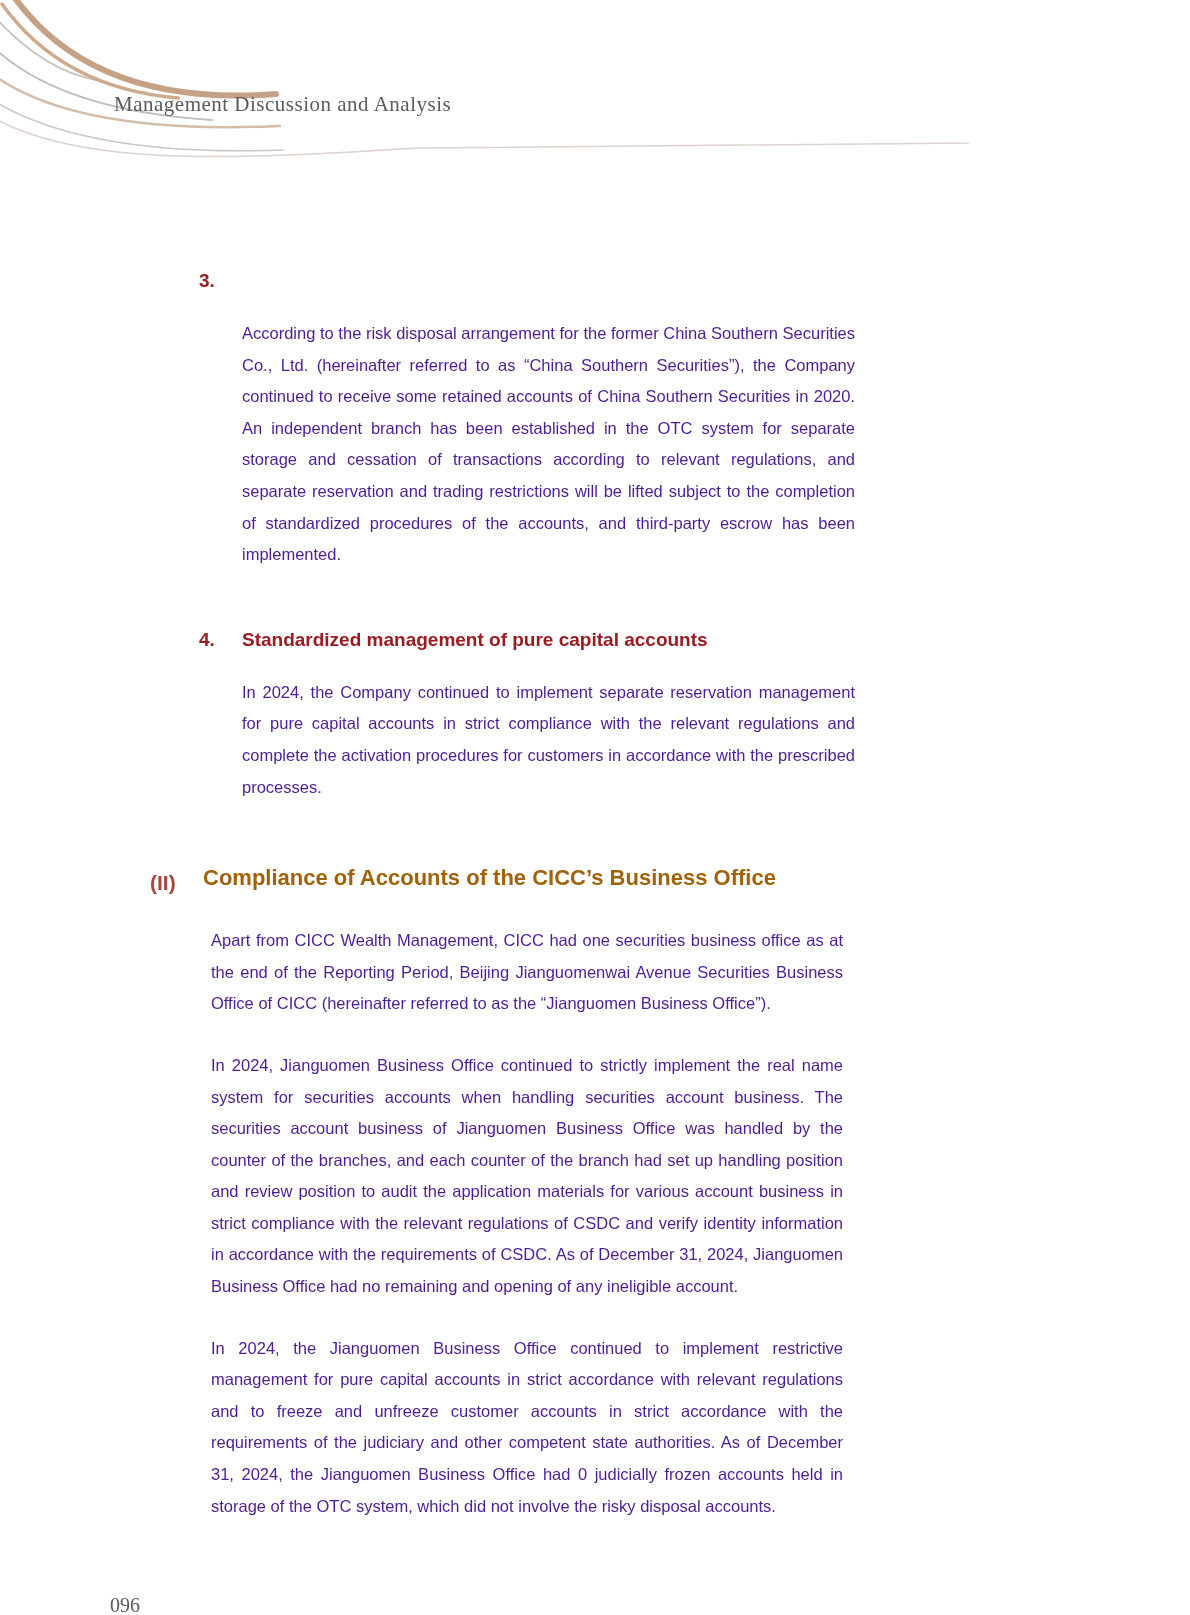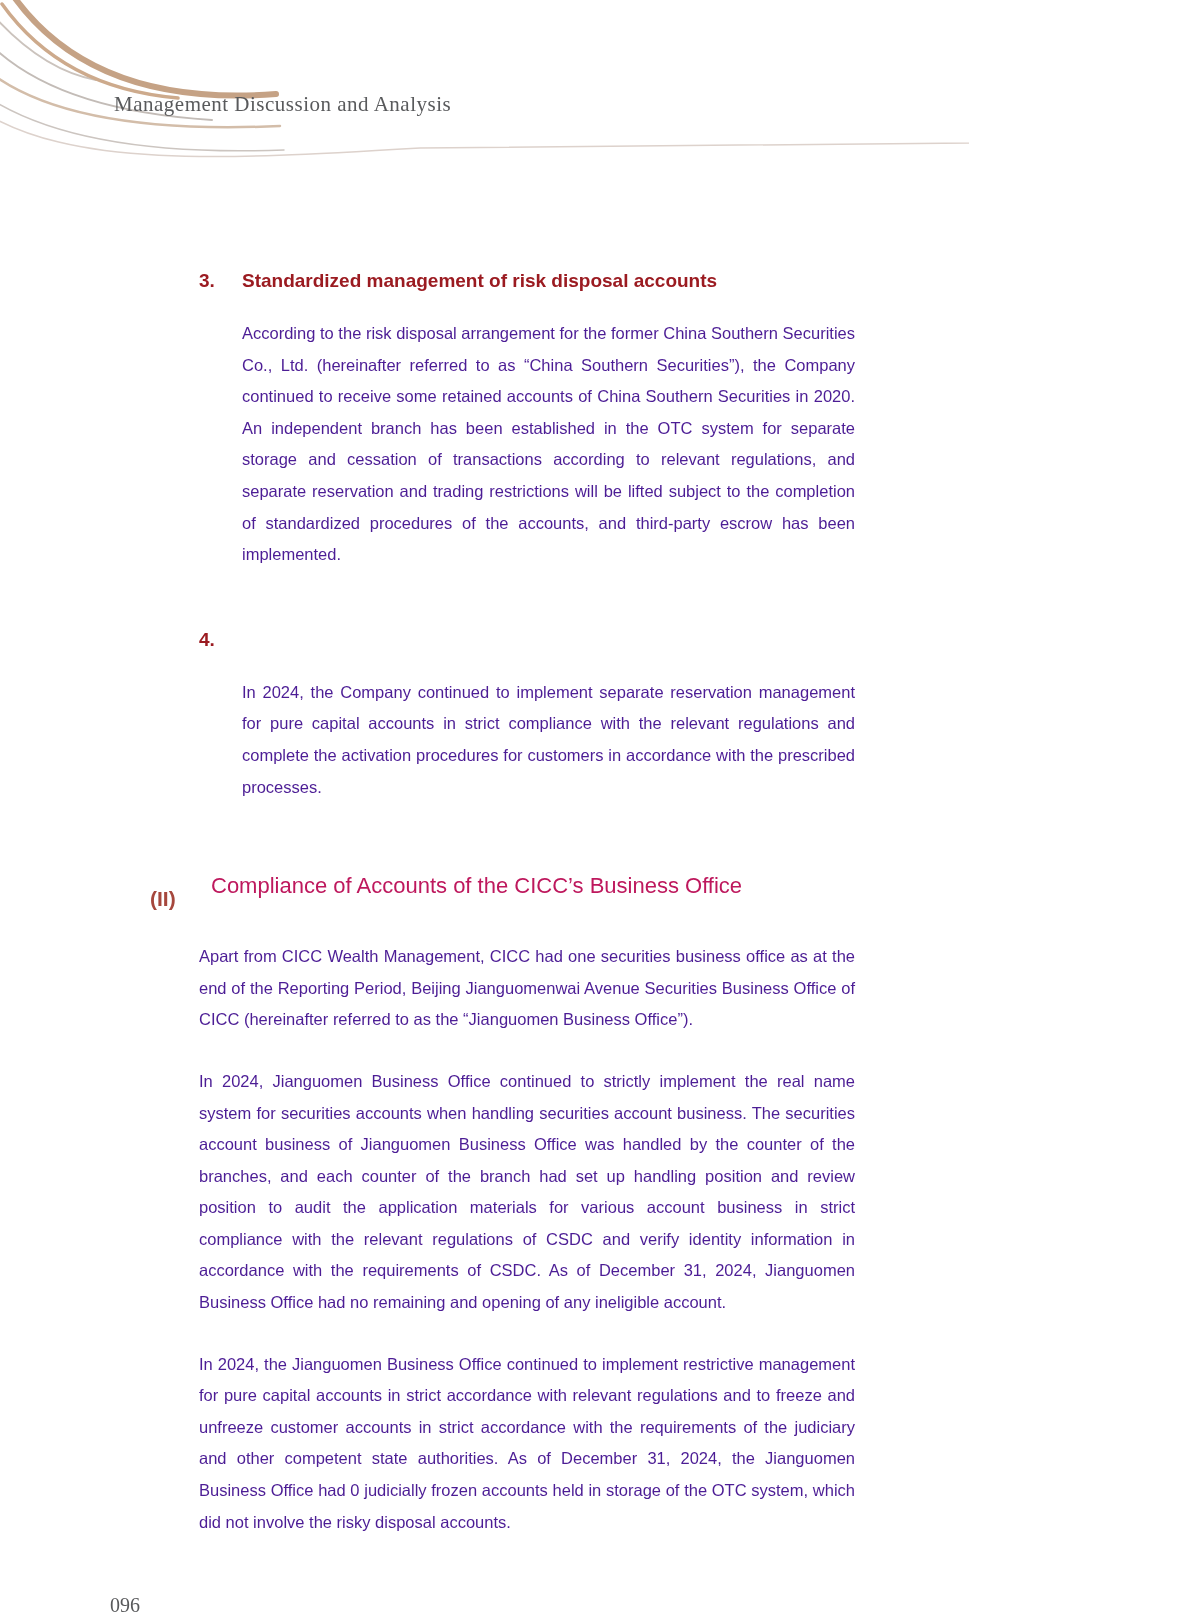--- a/index.html
+++ b/index.html
@@ -82,26 +82,26 @@
     margin: 0 0 30px -49px;
     color: #a6473d;
   }
   .subsec-head .subsec-label {
     width: 49px;
     flex: 0 0 49px;
     font-size: 21px;
     font-weight: 700;
   }
   .subsec-head .subsec-title {
-    margin: 12px;
+    margin: 4px;
     font-size: 22px;
-    font-weight: 400;
-    color: #be185d;
+    font-weight: 700;
+    color: #a16207;
   }
-  .subsec-body { margin: 0; }
+  .subsec-body { margin: 12px; }
   
   .footer-pagenum {
     position: absolute;
     left: 110px;
     top: 1594px;
     font-family: "Liberation Serif", "DejaVu Serif", serif;
     font-size: 20px;
     color: #58595b;
   }
 </style>
@@ -120,28 +120,28 @@
       <path d="M -20,92 Q 72,158 284,150" fill="none" stroke="#ccc5c0" stroke-width="1.5" stroke-linecap="round"></path>
       <path d="M -20,110 C 70,168 220,160 420,148 L 1190,141" fill="none" stroke="#ddd2cc" stroke-width="1.5"></path>
     </svg>
     <h1 class="header-title">Management Discussion and Analysis</h1>
   </div>
 
   <div class="content">
 
     <div class="sec-head">
       <span class="sec-num">3.</span>
-      <h2 class="sec-title">Standardized management of risk disposal accounts</h2>
     </div>
     <div class="sec-body">
       <p class="body-par">According to the risk disposal arrangement for the former China Southern Securities Co., Ltd. (hereinafter referred to as “China Southern Securities”), the Company continued to receive some retained accounts of China Southern Securities in 2020. An independent branch has been established in the OTC system for separate storage and cessation of transactions according to relevant regulations, and separate reservation and trading restrictions will be lifted subject to the completion of standardized procedures of the accounts, and third-party escrow has been implemented.</p>
     </div>
 
     <div class="sec-head">
       <span class="sec-num">4.</span>
+      <h2 class="sec-title">Standardized management of pure capital accounts</h2>
     </div>
     <div class="sec-body">
       <p class="body-par">In 2024, the Company continued to implement separate reservation management for pure capital accounts in strict compliance with the relevant regulations and complete the activation procedures for customers in accordance with the prescribed processes.</p>
     </div>
 
     <div class="subsec-head">
       <span class="subsec-label">(II)</span>
       <h2 class="subsec-title">Compliance of Accounts of the CICC’s Business Office</h2>
     </div>
     <div class="subsec-body">

